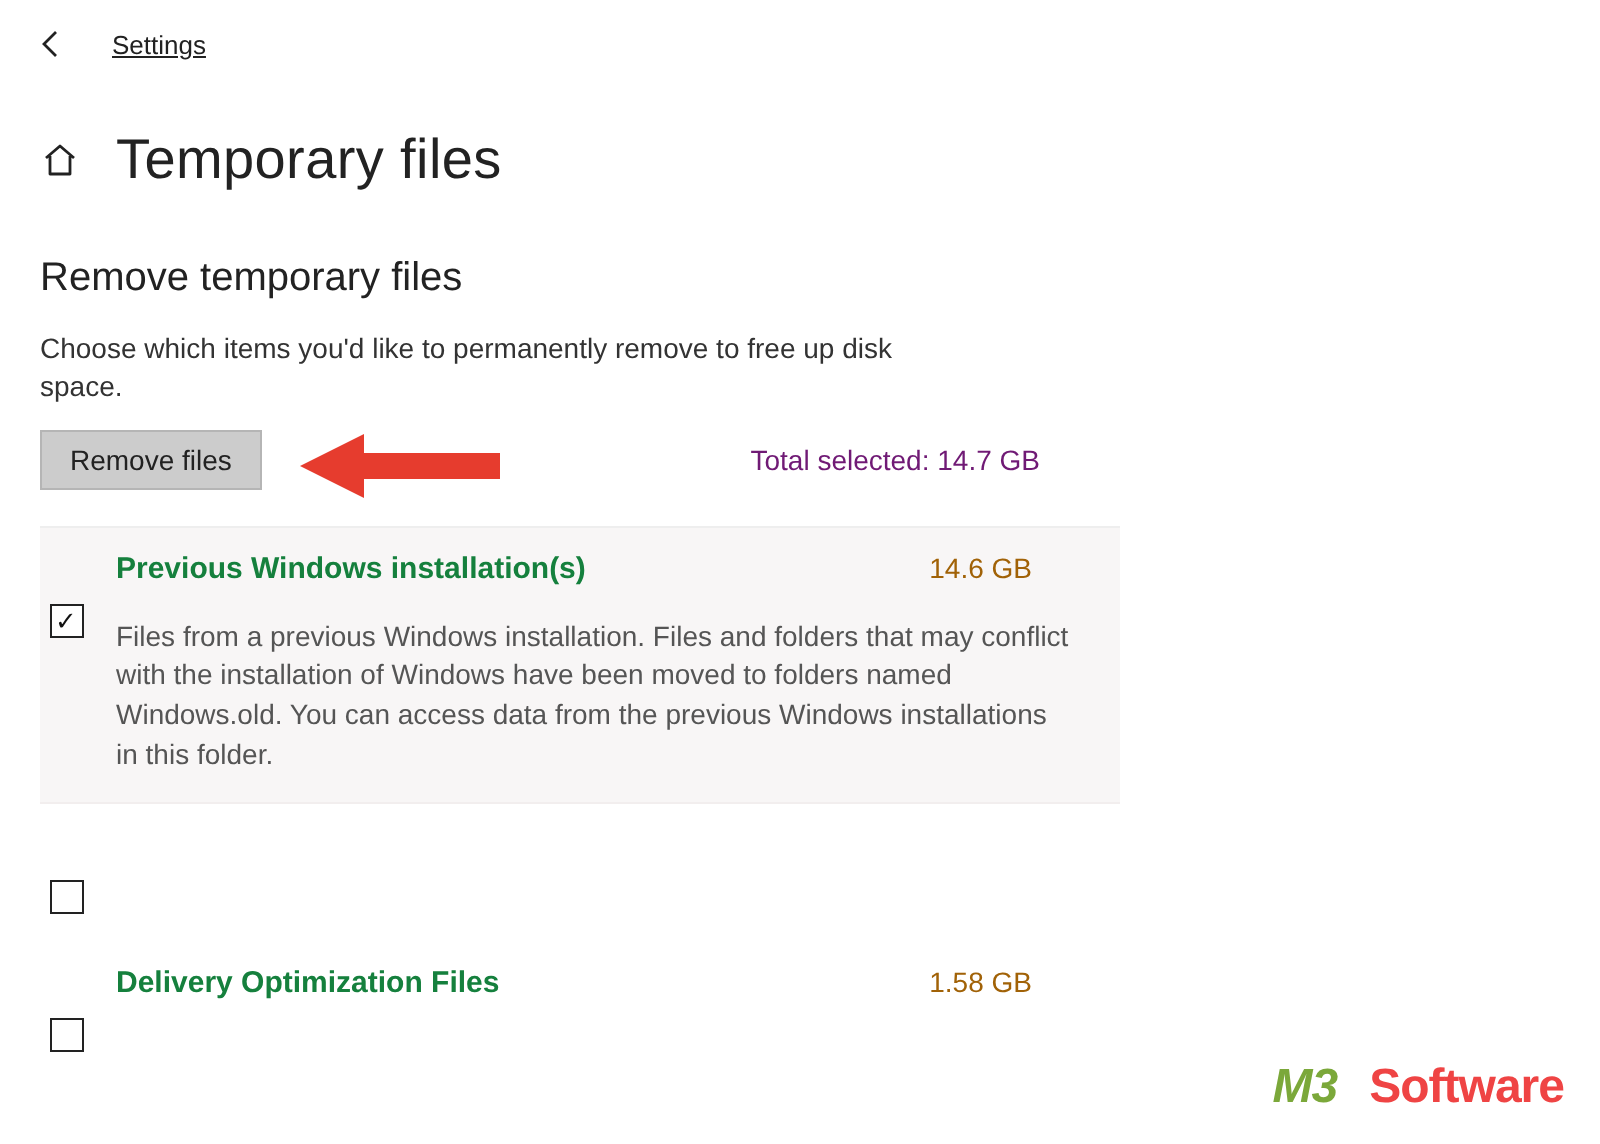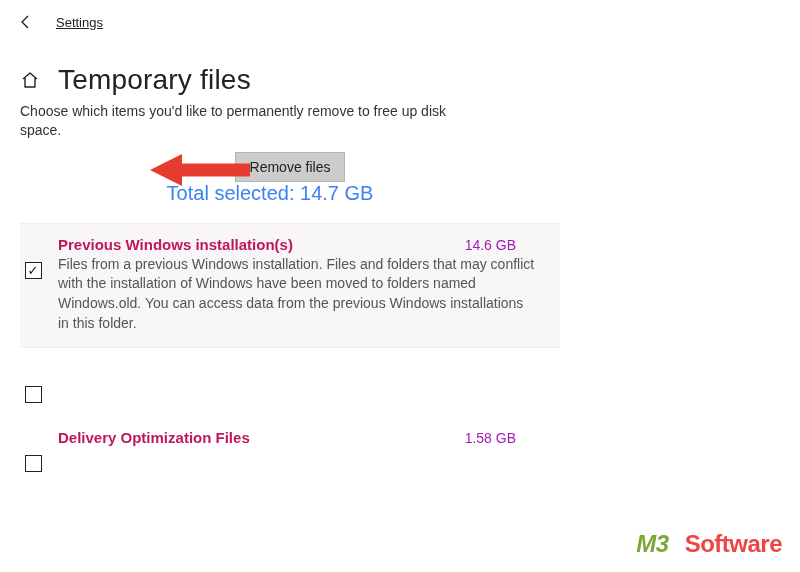--- a/index.html
+++ b/index.html
@@ -46,32 +46,31 @@
       line-height: 1.35;
       max-width: 430px;
       margin-bottom: 12px;
     }
     .action-row {
       display: flex;
       align-items: center;
       justify-content: space-between;
       margin-bottom: 18px;
       position: relative;
-      flex-direction: column;
     }
     .remove-btn {
       background: #ccc;
       border: 1px solid #b5b5b5;
       padding: 6px 14px;
       font-size: 14px;
       color: #222;
       cursor: pointer;
       font-family: inherit;
     }
-    .total-selected { font-size: 20px; color: #3b82f6; padding-right: 40px; }
+    .total-selected { font-size: 14px; color: #701a75; padding-right: 40px; }
     .arrow {
       position: absolute;
       left: 130px;
       top: -2px;
       color: #e63c2e;
     }
     .list { margin-top: 4px; }
     .item {
       display: flex;
       gap: 12px;
@@ -103,27 +102,27 @@
       line-height: 1;
       color: #111;
     }
     .item-body { flex: 1; }
     .item-head {
       display: flex;
       justify-content: space-between;
       align-items: baseline;
       gap: 12px;
     }
-    .item-title { font-weight: 600; font-size: 15px; color: #be185d; }
-    .item-size { font-size: 14px; color: #a21caf; padding-right: 40px; }
+    .item-title { font-weight: 600; font-size: 15px; color: #15803d; }
+    .item-size { font-size: 14px; color: #a16207; padding-right: 40px; }
     .item-desc {
       font-size: 14px;
       color: #555;
       line-height: 1.4;
-      margin-top: 2px;
+      margin-top: 16px;
       max-width: 480px;
     }
     .watermark {
       position: absolute;
       right: 18px;
       bottom: 14px;
       font-size: 24px;
       font-weight: 700;
       color: #888;
       letter-spacing: -0.5px;
@@ -147,20 +146,21 @@
 <div class="header">
   <span class="home-icon">
     <svg width="20" height="20" viewBox="0 0 20 20">
         <path d="M3 9 L10 3 L17 9 M5 8 V17 H15 V8" stroke="#222" stroke-width="1.4" fill="none" stroke-linejoin="round"></path>
       </svg>
   </span>
   <h1 class="header-title">Temporary files</h1>
 </div>
 
 <div class="content">
+  <h2 class="section-title">Remove temporary files</h2>
   <p class="desc">Choose which items you'd like to permanently remove to free up disk space.</p>
 
   <div class="action-row">
     <button class="remove-btn">Remove files</button>
     <svg class="arrow" width="100" height="40" viewBox="0 0 100 40">
       <path d="M100 20 L28 20" stroke="#e63c2e" stroke-width="13" stroke-linecap="round"></path>
       <path d="M0 20 L32 4 L32 36 Z" fill="#e63c2e"></path>
     </svg>
     <div class="total-selected">
       <span>Total selected: </span><span>14.7 GB</span>

